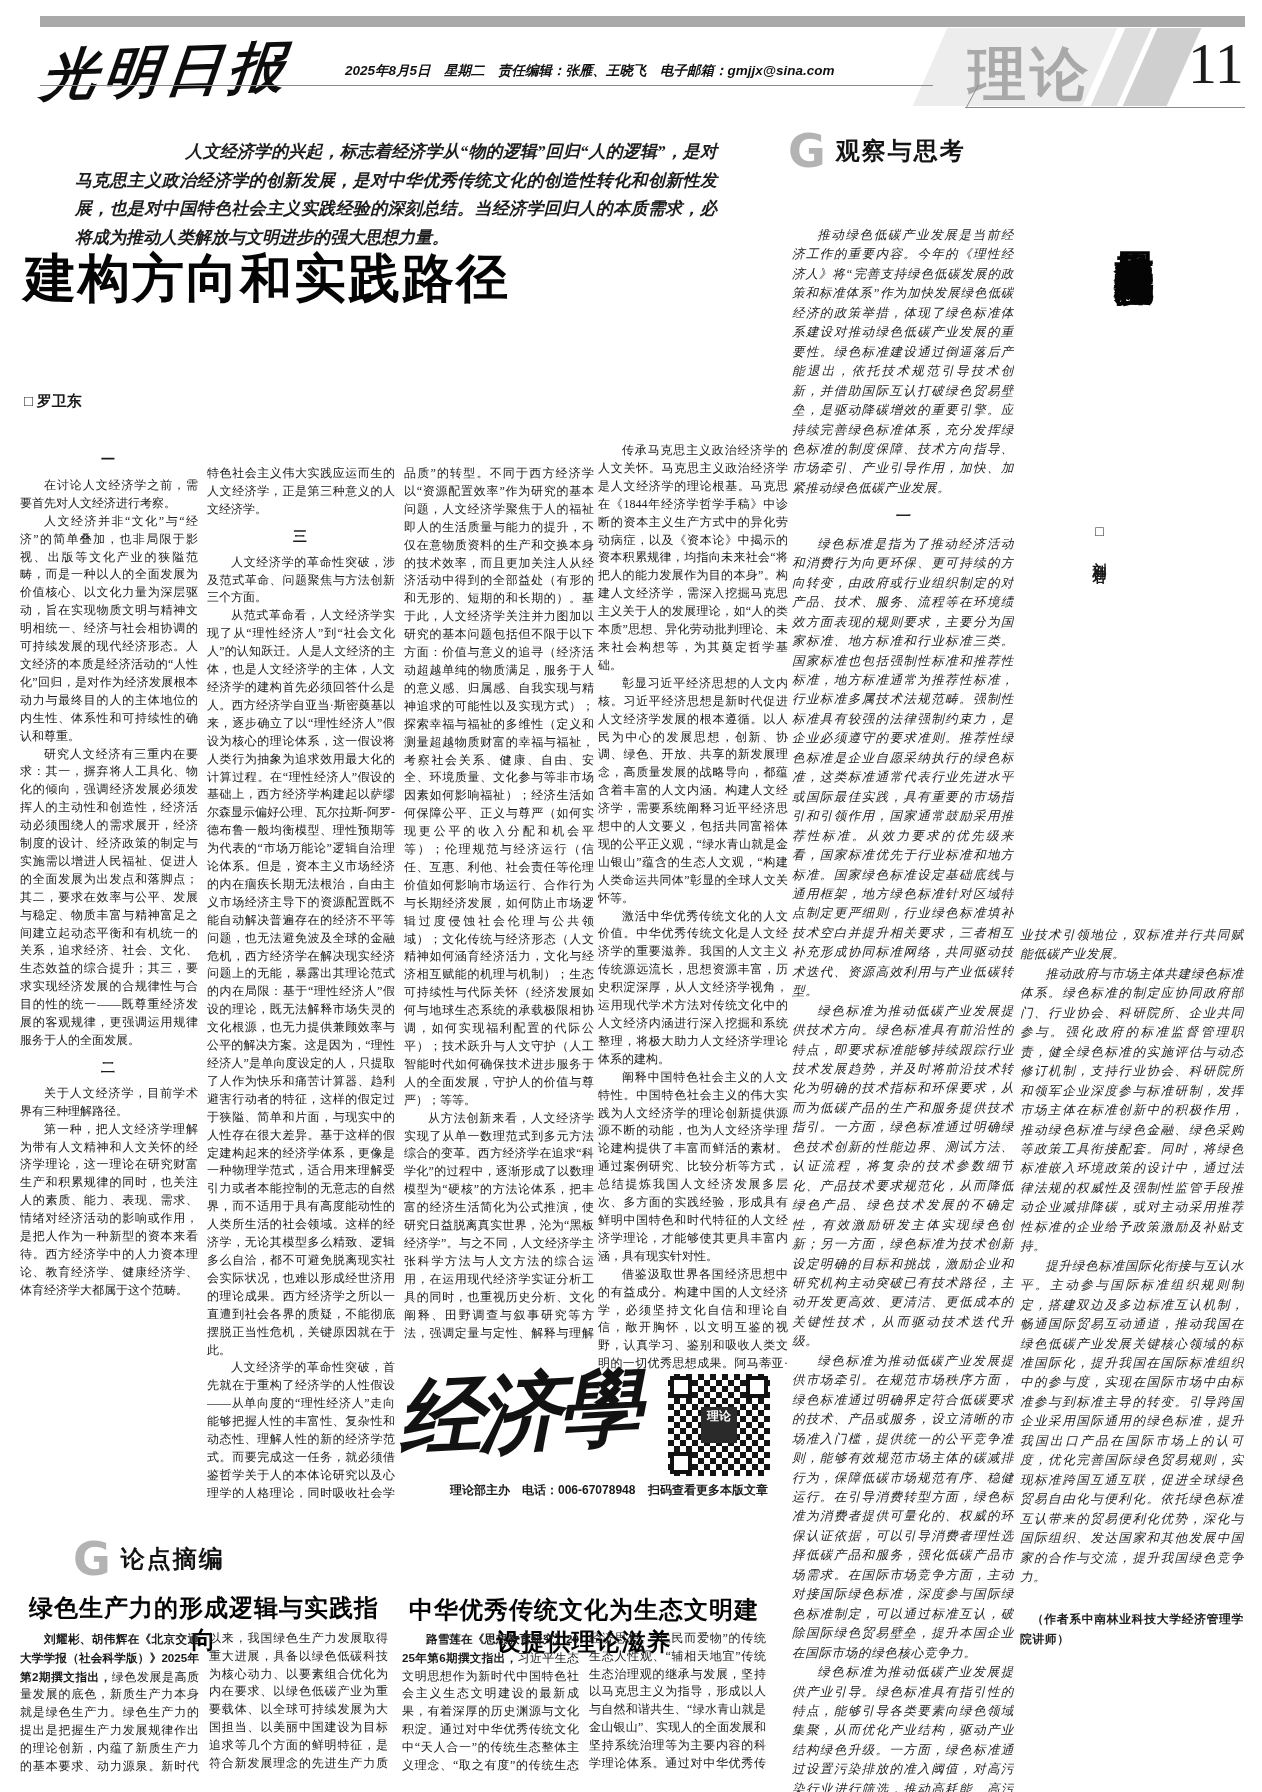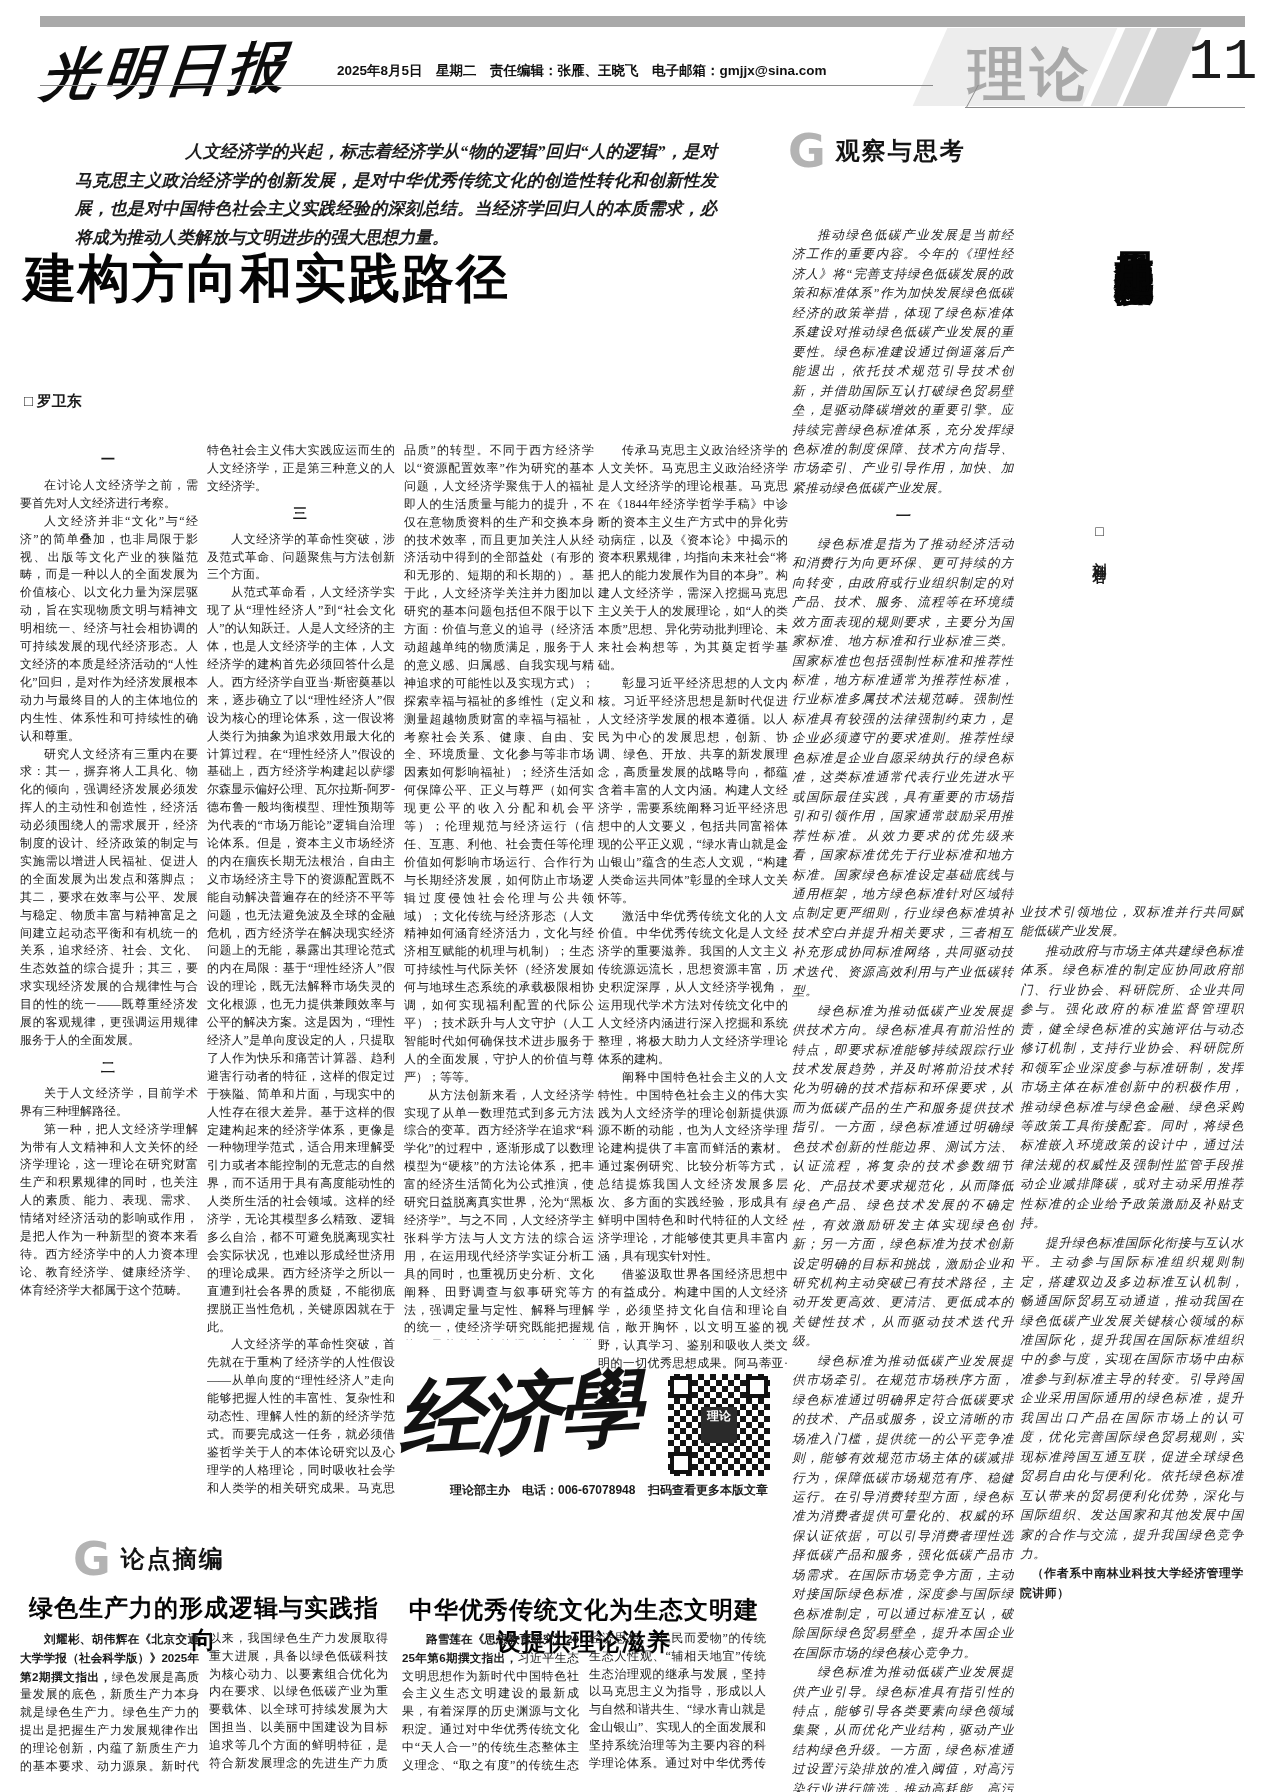--- a/index.html
+++ b/index.html
@@ -3,40 +3,40 @@
 <meta charset="utf-8">
 <style>
   html,body{margin:0;padding:0;background:#f2f2f2;}
   #page{position:relative;width:1262px;height:1792px;background:#fff;overflow:hidden;
         font-family:"Liberation Serif","DejaVu Serif",serif;color:#1a1a1a;}
   .abs{position:absolute;}
   
   .topbar{left:40px;top:16px;width:1205px;height:11px;background:#a9a9a9;}
   .logo{left:42px;top:34px;font-size:56px;font-weight:900;font-style:italic;
         transform:skewX(-8deg) rotate(-2deg);letter-spacing:6px;color:#0d0d0d;}
-  .dateline{left:337px;top:62px;font-size:13.5px;font-weight:bold;font-family:"Liberation Sans","DejaVu Sans",sans-serif;color:#111;}
+  .dateline{left:345px;top:62px;font-size:13.5px;font-weight:bold;font-family:"Liberation Sans","DejaVu Sans",sans-serif;color:#111;font-style:italic;}
   .ruleA{left:40px;top:85px;width:893px;height:1px;background:#8a8a8a;}
   .ruleDiag{left:931px;top:85px;width:41px;height:22px;border-right:1px solid #8a8a8a;transform:skewX(-28deg);}
   .ruleB{left:965px;top:107px;width:280px;height:1px;background:#8a8a8a;}
   .band1{left:930px;top:28px;width:170px;height:78px;background:#ededed;transform:skewX(-24deg);}
   .band2{left:1108px;top:28px;width:26px;height:78px;background:#dedede;transform:skewX(-24deg);}
   .band3{left:1140px;top:28px;width:44px;height:78px;background:#cfcfcf;transform:skewX(-24deg);}
   .section-name{left:968px;top:36px;font-size:58px;font-weight:900;color:#a9a9a9;
         font-family:"Liberation Sans","DejaVu Sans",sans-serif;letter-spacing:4px;}
-  .pageno{left:1188px;top:30px;font-size:58px;color:#1c1c1c;font-family:Liberation Mono, monospace;}
+  .pageno{left:1188px;top:30px;font-size:58px;color:#1c1c1c;font-family:Liberation Serif, serif;}
   
   .intro{left:75px;top:138px;width:642px;font-size:17px;line-height:28.5px;font-weight:600;font-style:italic;
          text-align:justify;text-indent:6.5em;color:#1d1d1d;}
   .headline{left:24px;top:248px;width:600px;font-size:52px;line-height:62px;font-weight:900;letter-spacing:2px;color:#050505;}
   .byline{left:24px;top:392px;font-size:15px;font-weight:bold;}
   
   .col{text-align:justify;overflow:hidden;font-size:12px;line-height:17.9px;word-break:break-all;}
   .col p{margin:0;}
   .col .para{text-indent:2em;}
-  .col .cont{text-indent:0;}
+  .col .cont{text-indent:0;margin-top:23px;}
   .col .mark{text-align:center;font-weight:bold;text-indent:0;font-size:14px;margin:9px 0 8px 0;letter-spacing:2px;}
   .col .author{font-weight:bold;font-family:"Liberation Sans","DejaVu Sans",sans-serif;font-size:11.8px;text-indent:1em;}
   .kai{font-style:italic;font-size:12.6px;line-height:19.45px;letter-spacing:.6px;color:#1f1f1f;}
   .kai .mark{font-size:15px;}
   .kai .author{font-style:normal;}
   
   .kicker{display:flex;align-items:center;gap:10px;}
   .gicon{font-family:"DejaVu Sans","Liberation Sans",sans-serif;font-size:46px;font-weight:800;color:#b3b3b3;line-height:46px;}
   .kicker-label{font-family:"Liberation Sans","DejaVu Sans",sans-serif;font-weight:900;font-size:24px;color:#141414;letter-spacing:2px;}
   

